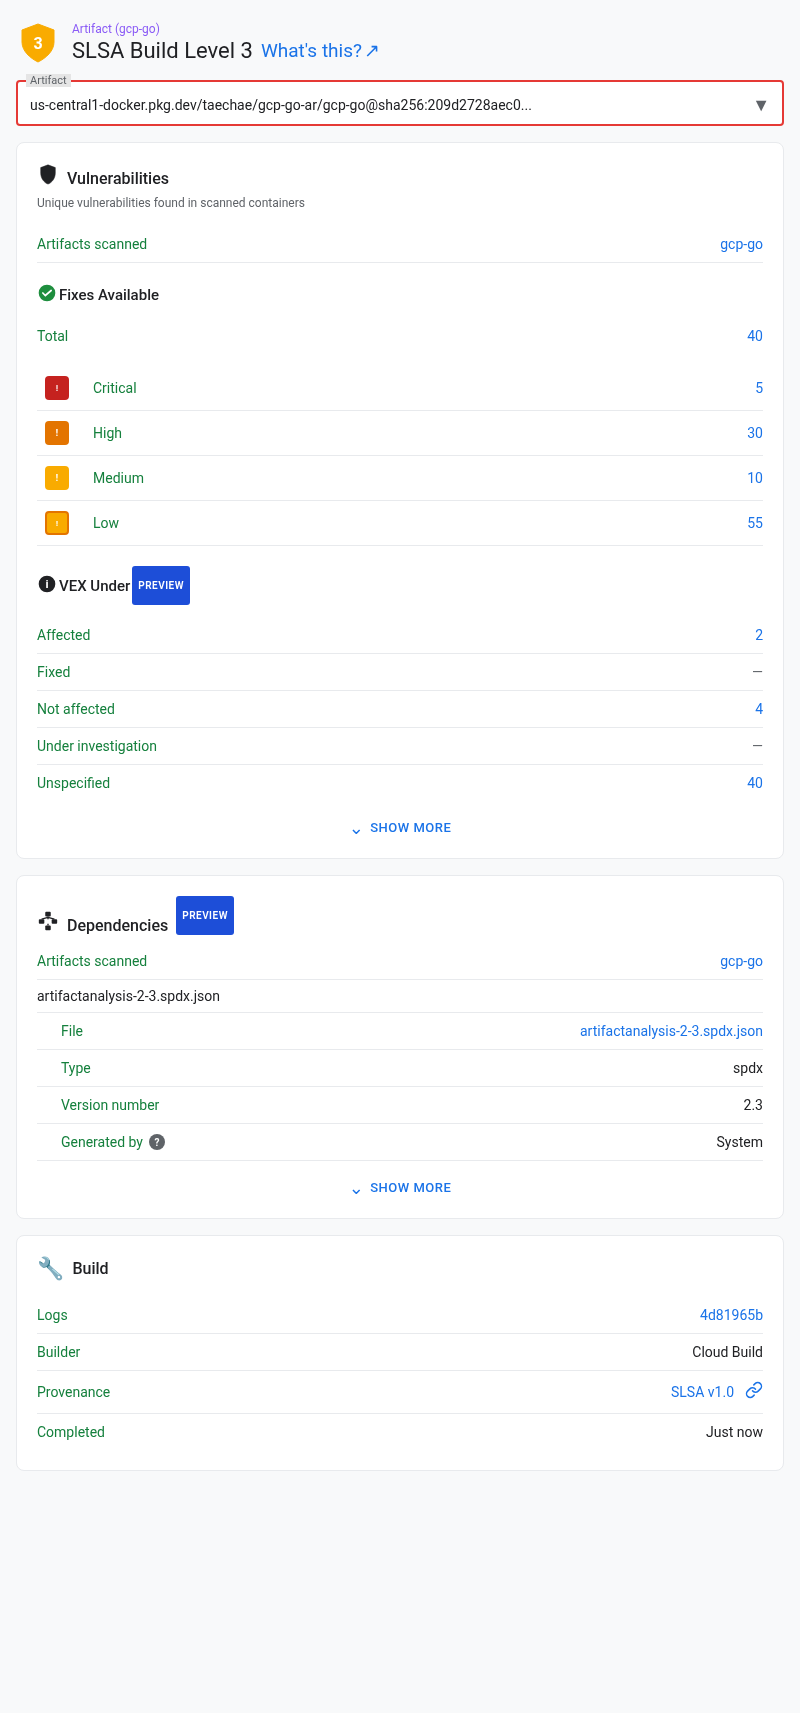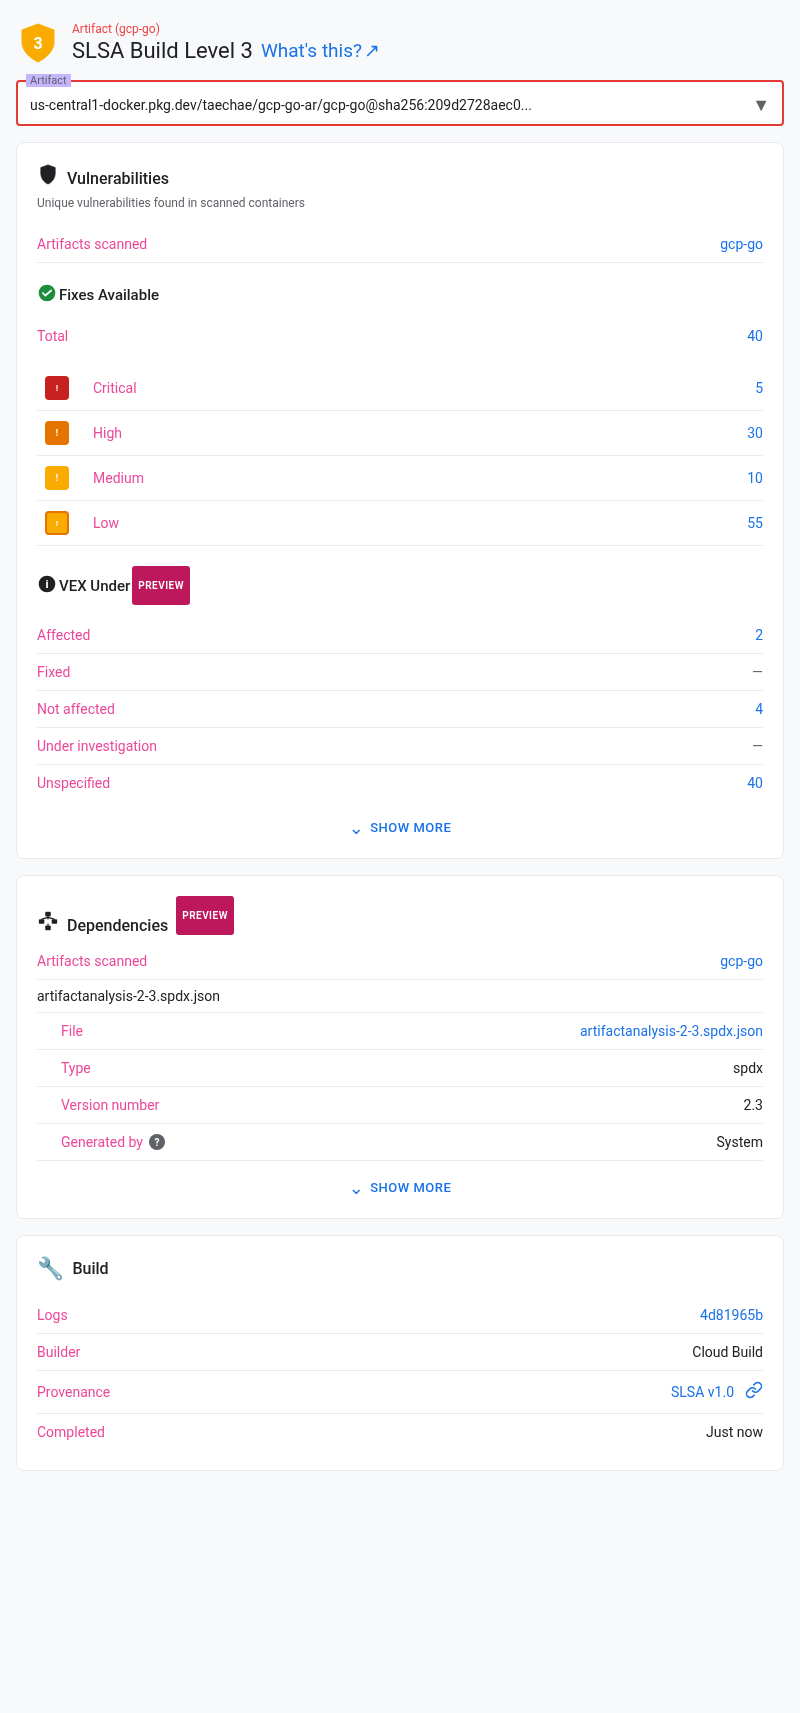--- a/index.html
+++ b/index.html
@@ -30,21 +30,21 @@
       height: 44px;
       position: relative;
       flex-shrink: 0;
     }
     .header-text {
       display: flex;
       flex-direction: column;
     }
     .header-subtitle {
       font-size: 12px;
-      color: #ef4444;
+      color: #8b5cf6;
       margin-bottom: 2px;
     }
     .header-title {
       font-size: 22px;
       font-weight: 400;
       color: #202124;
       display: flex;
       align-items: center;
       gap: 8px;
     }
@@ -66,21 +66,21 @@
       margin-bottom: 16px;
       background: white;
       position: relative;
     }
     .artifact-label {
       font-size: 11px;
       color: #5f6368;
       position: absolute;
       top: -8px;
       left: 8px;
-      background: #c4b5fd;
+      background: #e5e5e5;
       padding: 0 4px;
     }
     .artifact-dropdown {
       display: flex;
       align-items: center;
       justify-content: space-between;
       margin-top: 4px;
     }
     .artifact-value {
       font-size: 14px;
@@ -129,21 +129,21 @@
       align-items: center;
       justify-content: space-between;
       padding: 10px 0;
       border-bottom: 1px solid #e8eaed;
     }
     .data-row:last-child {
       border-bottom: none;
     }
     .row-label {
       font-size: 14px;
-      color: #ec4899;
+      color: #15803d;
     }
     .row-value {
       font-size: 14px;
       color: #202124;
     }
     .row-value.link {
       color: #1a73e8;
       text-decoration: none;
       cursor: pointer;
     }
@@ -193,21 +193,21 @@
       color: white;
       flex-shrink: 0;
     }
     .severity-icon.critical { background: #c5221f; }
     .severity-icon.high { background: #e37400; }
     .severity-icon.medium { background: #f9ab00; }
     .severity-icon.low { background: #f9ab00; border: none; }
 
     
     .preview-badge {
-      background: #be185d;
+      background: #1d4ed8;
       color: white;
       font-size: 10px;
       font-weight: 600;
       padding: 14px 6px;
       border-radius: 3px;
       text-transform: uppercase;
       letter-spacing: 0.5px;
     }
 
     

